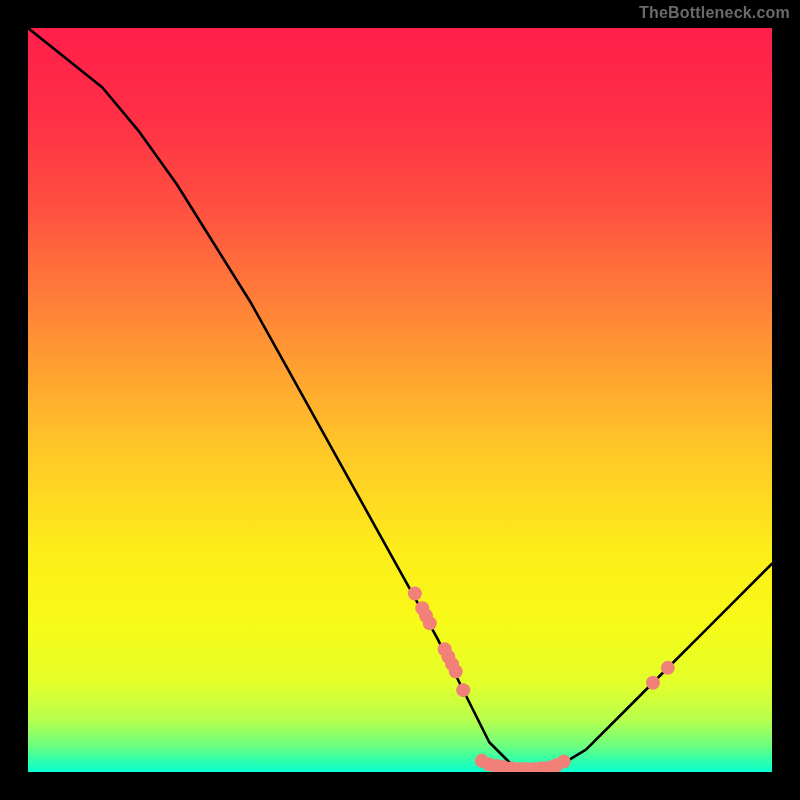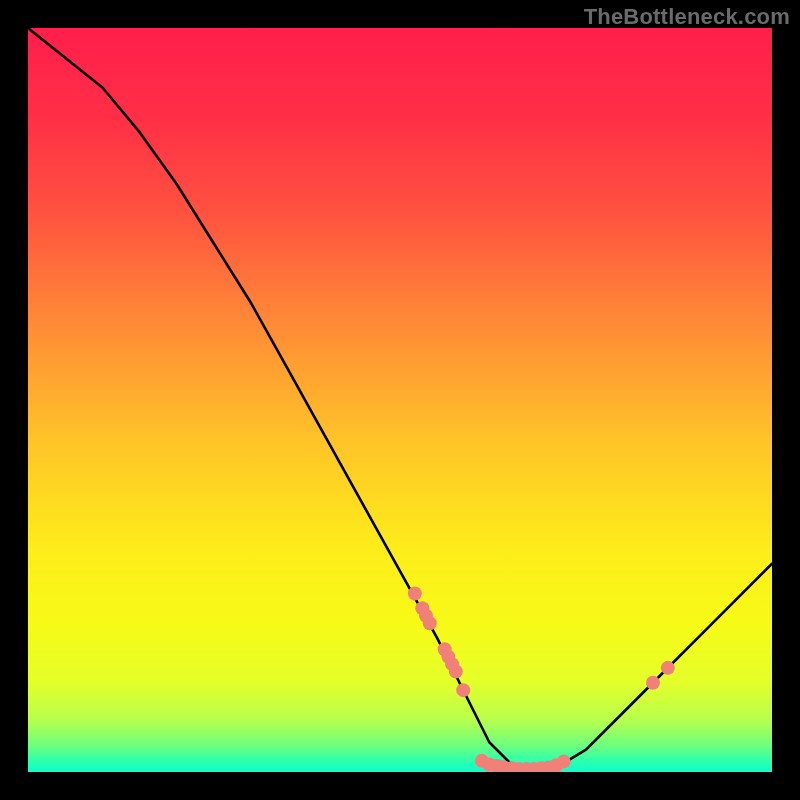--- a/index.html
+++ b/index.html
@@ -13,21 +13,21 @@
   }
   .container {
     position: relative;
     width: 800px;
     height: 800px;
   }
   .watermark {
     position: absolute;
     top: 4px;
     right: 10px;
-    font-size: 22px;
+    font-size: 16px;
     font-weight: 600;
     color: #6a6a6a;
     letter-spacing: 0.2px;
     z-index: 5;
   }
   .plot-area {
     position: absolute;
     left: 28px;
     top: 28px;
     width: 744px;

